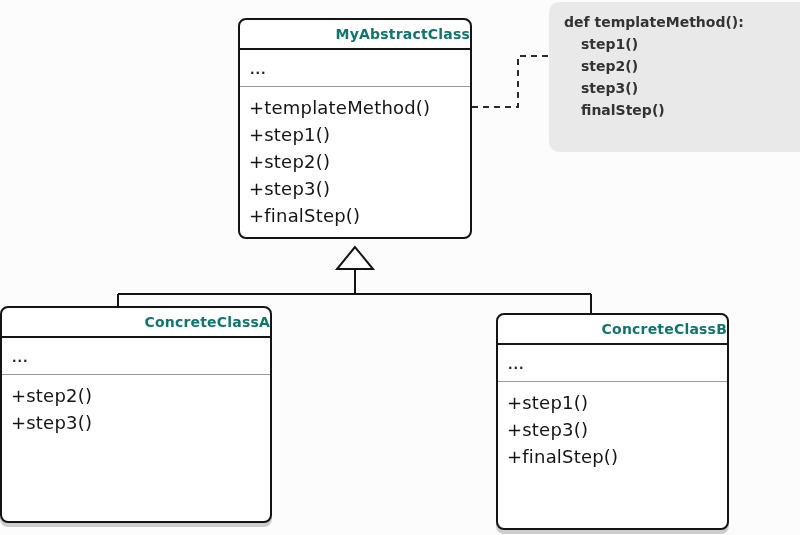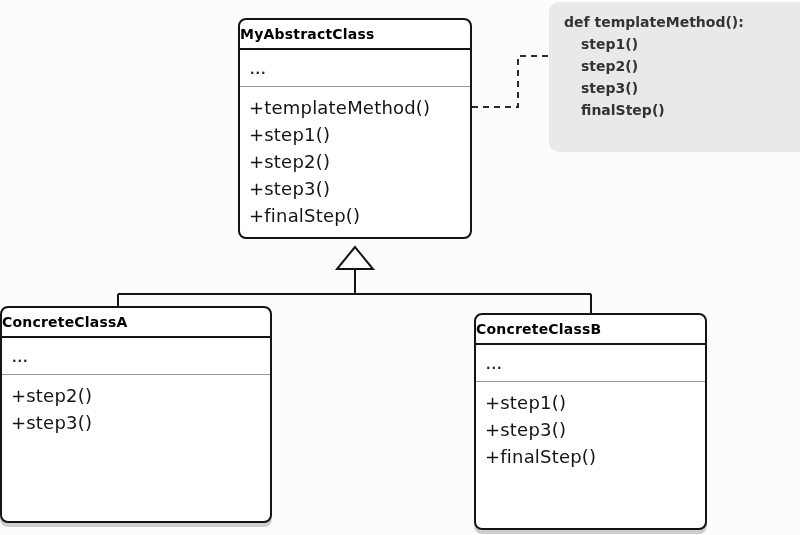--- a/index.html
+++ b/index.html
@@ -32,26 +32,26 @@
     border: 2px solid #141414;
     border-radius: 8px;
     overflow: hidden;
   }
   .uml-class.shadowed {
     box-shadow: 0 4px 0 #cdcdcd;
   }
   .cls-title {
     height: 28px;
     line-height: 28px;
-    text-align: left;
+    text-align: right;
     font-size: 14px;
     font-weight: bold;
     letter-spacing: 0.2px;
     border-bottom: 2px solid #141414;
-    color: #000000;
+    color: #0f766e;
   }
   .cls-attrs {
     box-sizing: border-box;
     height: 37px;
     padding: 13px 0 0 10px;
     border-bottom: 1px solid #9a9a9a;
     font-size: 12px;
     font-weight: bold;
     letter-spacing: 1px;
     color: #222;
@@ -116,21 +116,21 @@
 
   <div class="uml-class shadowed" style="left:0px; top:306px; width:272px; height:217px;">
     <div class="cls-title">ConcreteClassA</div>
     <div class="cls-attrs">...</div>
     <div class="cls-methods">
       <div class="m">+step2()</div>
       <div class="m">+step3()</div>
     </div>
   </div>
 
-  <div class="uml-class shadowed" style="left:474px; top:313px; width:233px; height:217px;">
+  <div class="uml-class shadowed" style="left:496px; top:313px; width:233px; height:217px;">
     <div class="cls-title">ConcreteClassB</div>
     <div class="cls-attrs">...</div>
     <div class="cls-methods">
       <div class="m">+step1()</div>
       <div class="m">+step3()</div>
       <div class="m">+finalStep()</div>
     </div>
   </div>
 
   <div class="note">

